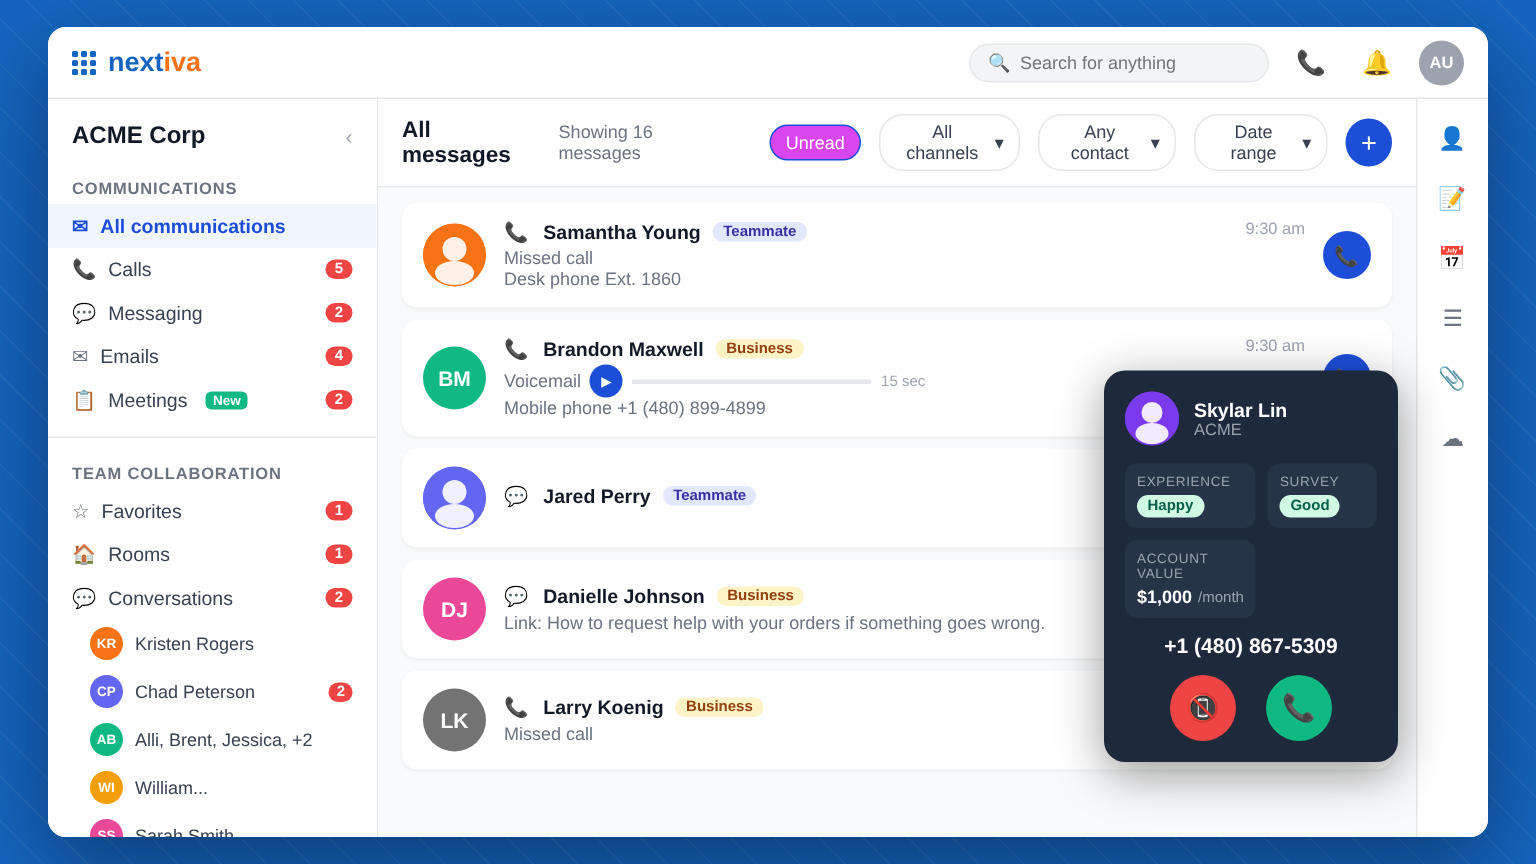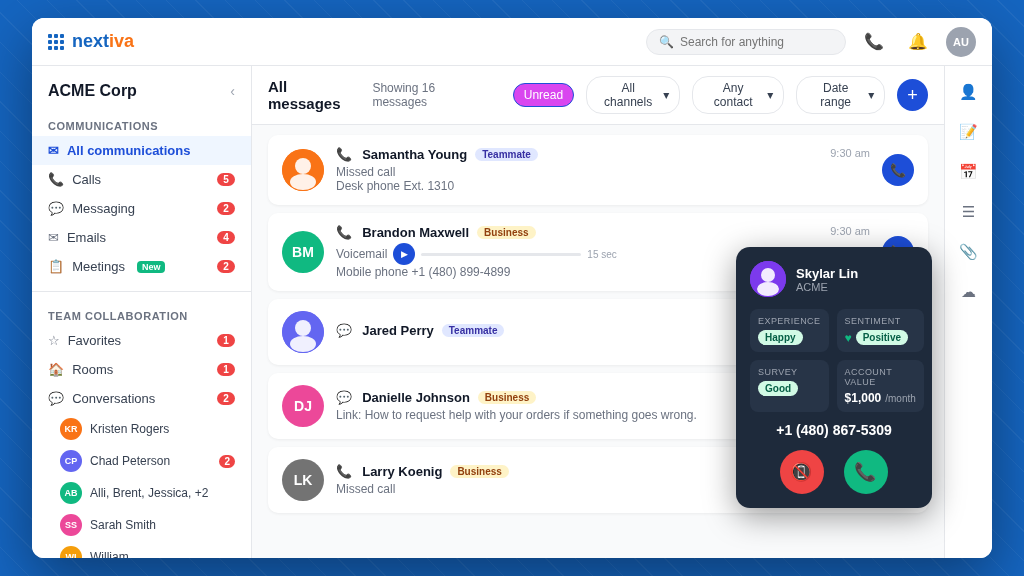--- a/index.html
+++ b/index.html
@@ -659,26 +659,26 @@
       <div class="sub-item">
         <div class="sub-avatar" style="background:#6366f1;">CP</div>
         <span>Chad Peterson</span>
         <span class="sub-badge">2</span>
       </div>
       <div class="sub-item">
         <div class="sub-avatar" style="background:#10b981;">AB</div>
         <span>Alli, Brent, Jessica, +2</span>
       </div>
       <div class="sub-item">
+        <div class="sub-avatar" style="background:#f59e0b;">WI</div>
+        <span>William...</span>
+      </div>
+      <div class="sub-item">
         <div class="sub-avatar" style="background:#ec4899;">SS</div>
         <span>Sarah Smith</span>
-      </div>
-      <div class="sub-item">
-        <div class="sub-avatar" style="background:#f59e0b;">WI</div>
-        <span>William...</span>
       </div>
     </div>
 
     <div class="content-area">
       <div class="content-header">
         <span class="content-title">All messages</span>
         <span class="showing-text">Showing 16 messages</span>
         <div class="header-spacer"></div>
         <button class="filter-btn active">Unread</button>
         <button class="filter-btn">
@@ -707,21 +707,21 @@
                 <ellipse cx="21" cy="33" rx="13" ry="8" fill="#fff" opacity="0.9"></ellipse>
               </svg>
           </div>
           <div class="msg-content">
             <div class="msg-name-row">
               <span class="msg-icon">📞</span>
               <span class="msg-name">Samantha Young</span>
               <span class="msg-tag tag-teammate">Teammate</span>
             </div>
             <div class="msg-sub">Missed call</div>
-            <div class="msg-sub">Desk phone Ext. 1310</div>
+            <div class="msg-sub">Desk phone Ext. 1860</div>
           </div>
           <span class="msg-time">9:30 am</span>
           <button class="msg-action-btn">📞</button>
         </div>
 
         <div class="message-card">
           <div class="msg-avatar" style="background:#10b981;">
             <span>BM</span>
           </div>
           <div class="msg-content">
@@ -819,27 +819,20 @@
     </div>
 
     <div class="popup-stats">
       <div class="stat-box">
         <div class="stat-label">EXPERIENCE</div>
         <div class="stat-value">
           <span class="stat-badge badge-happy">Happy</span>
         </div>
       </div>
       <div class="stat-box">
-        <div class="stat-label">SENTIMENT</div>
-        <div class="stat-value">
-          <span class="heart-icon">♥</span>
-          <span class="stat-badge badge-positive">Positive</span>
-        </div>
-      </div>
-      <div class="stat-box">
         <div class="stat-label">SURVEY</div>
         <div class="stat-value">
           <span class="stat-badge badge-good">Good</span>
         </div>
       </div>
       <div class="stat-box">
         <div class="stat-label">ACCOUNT VALUE</div>
         <div class="stat-value">
           <span class="stat-dollar">$1,000</span>
           <span class="stat-sub">/month</span>

